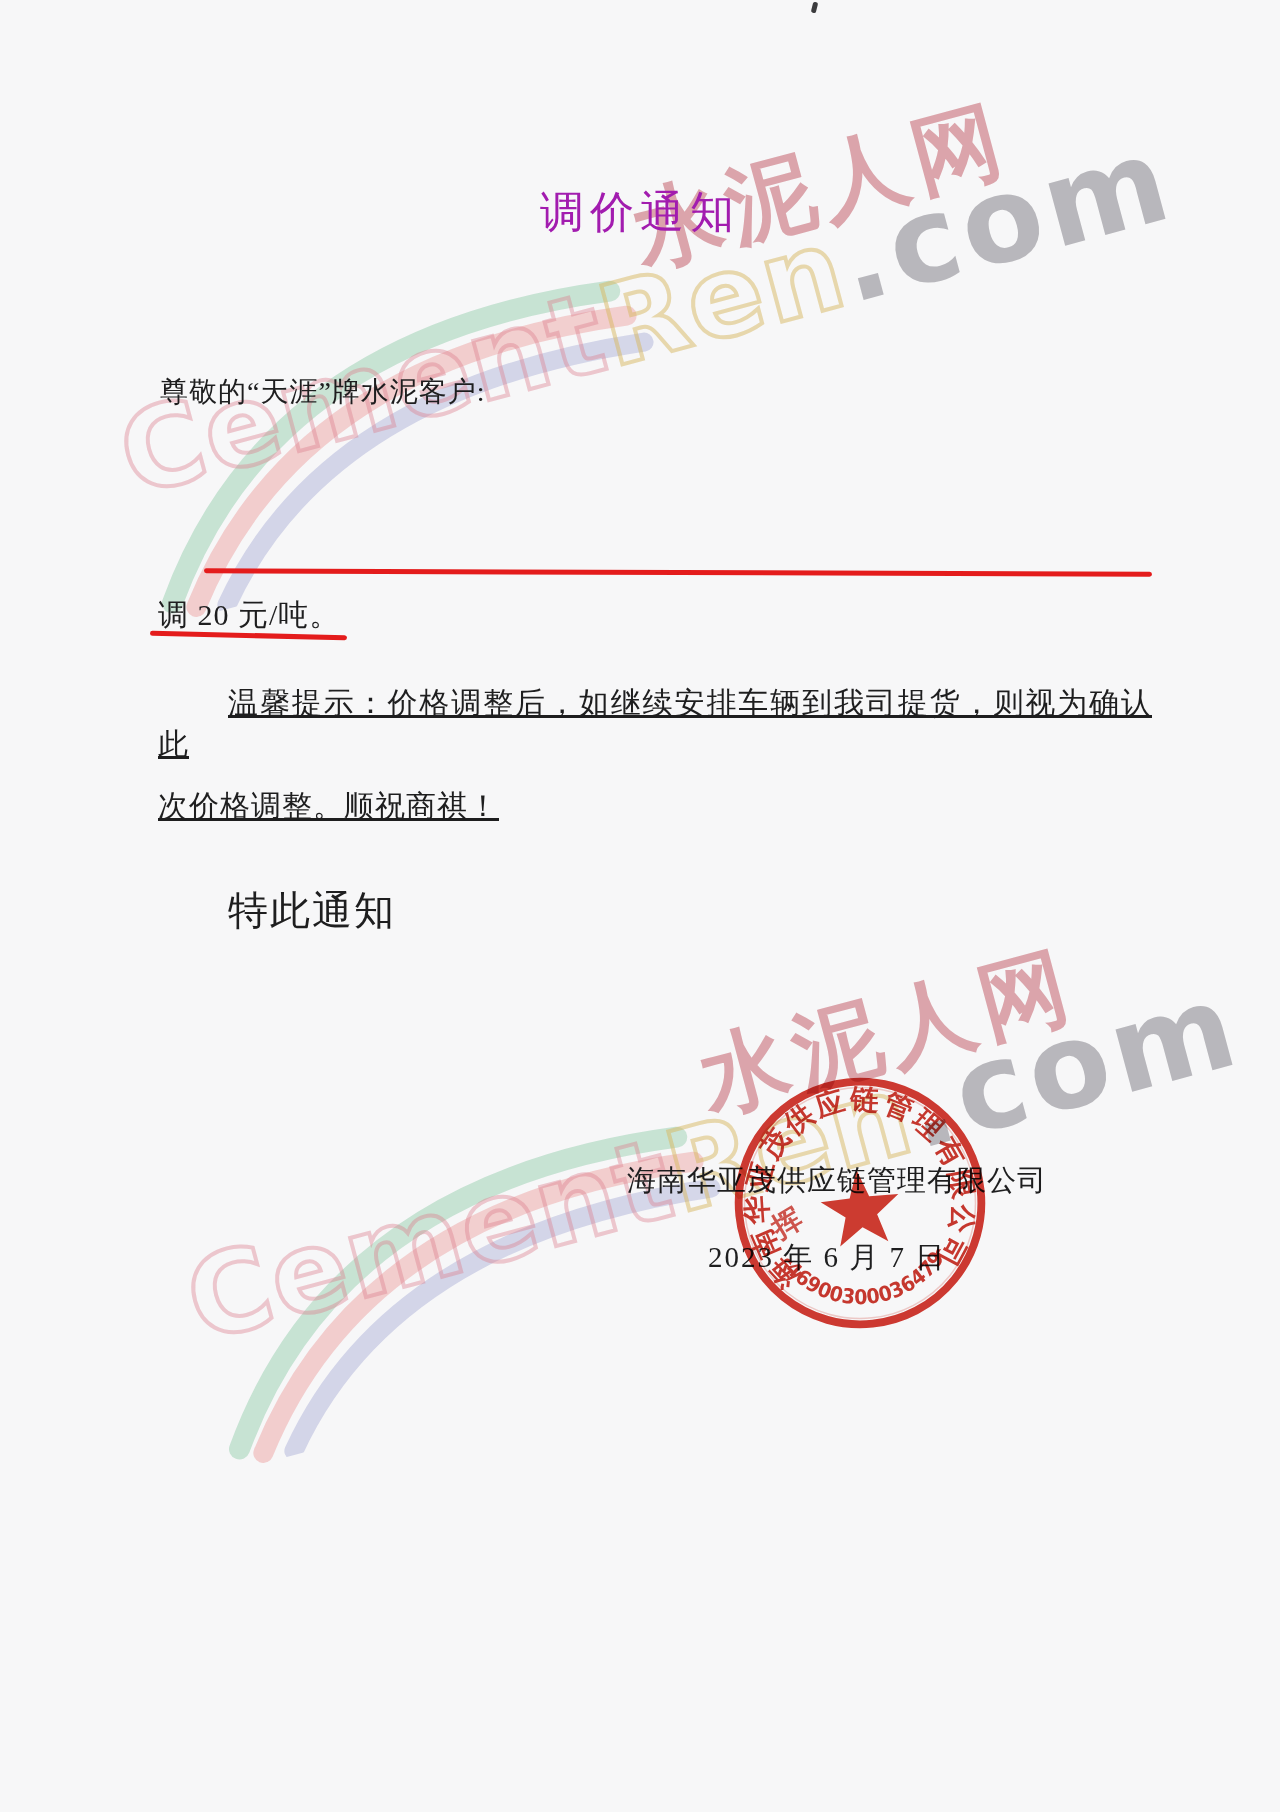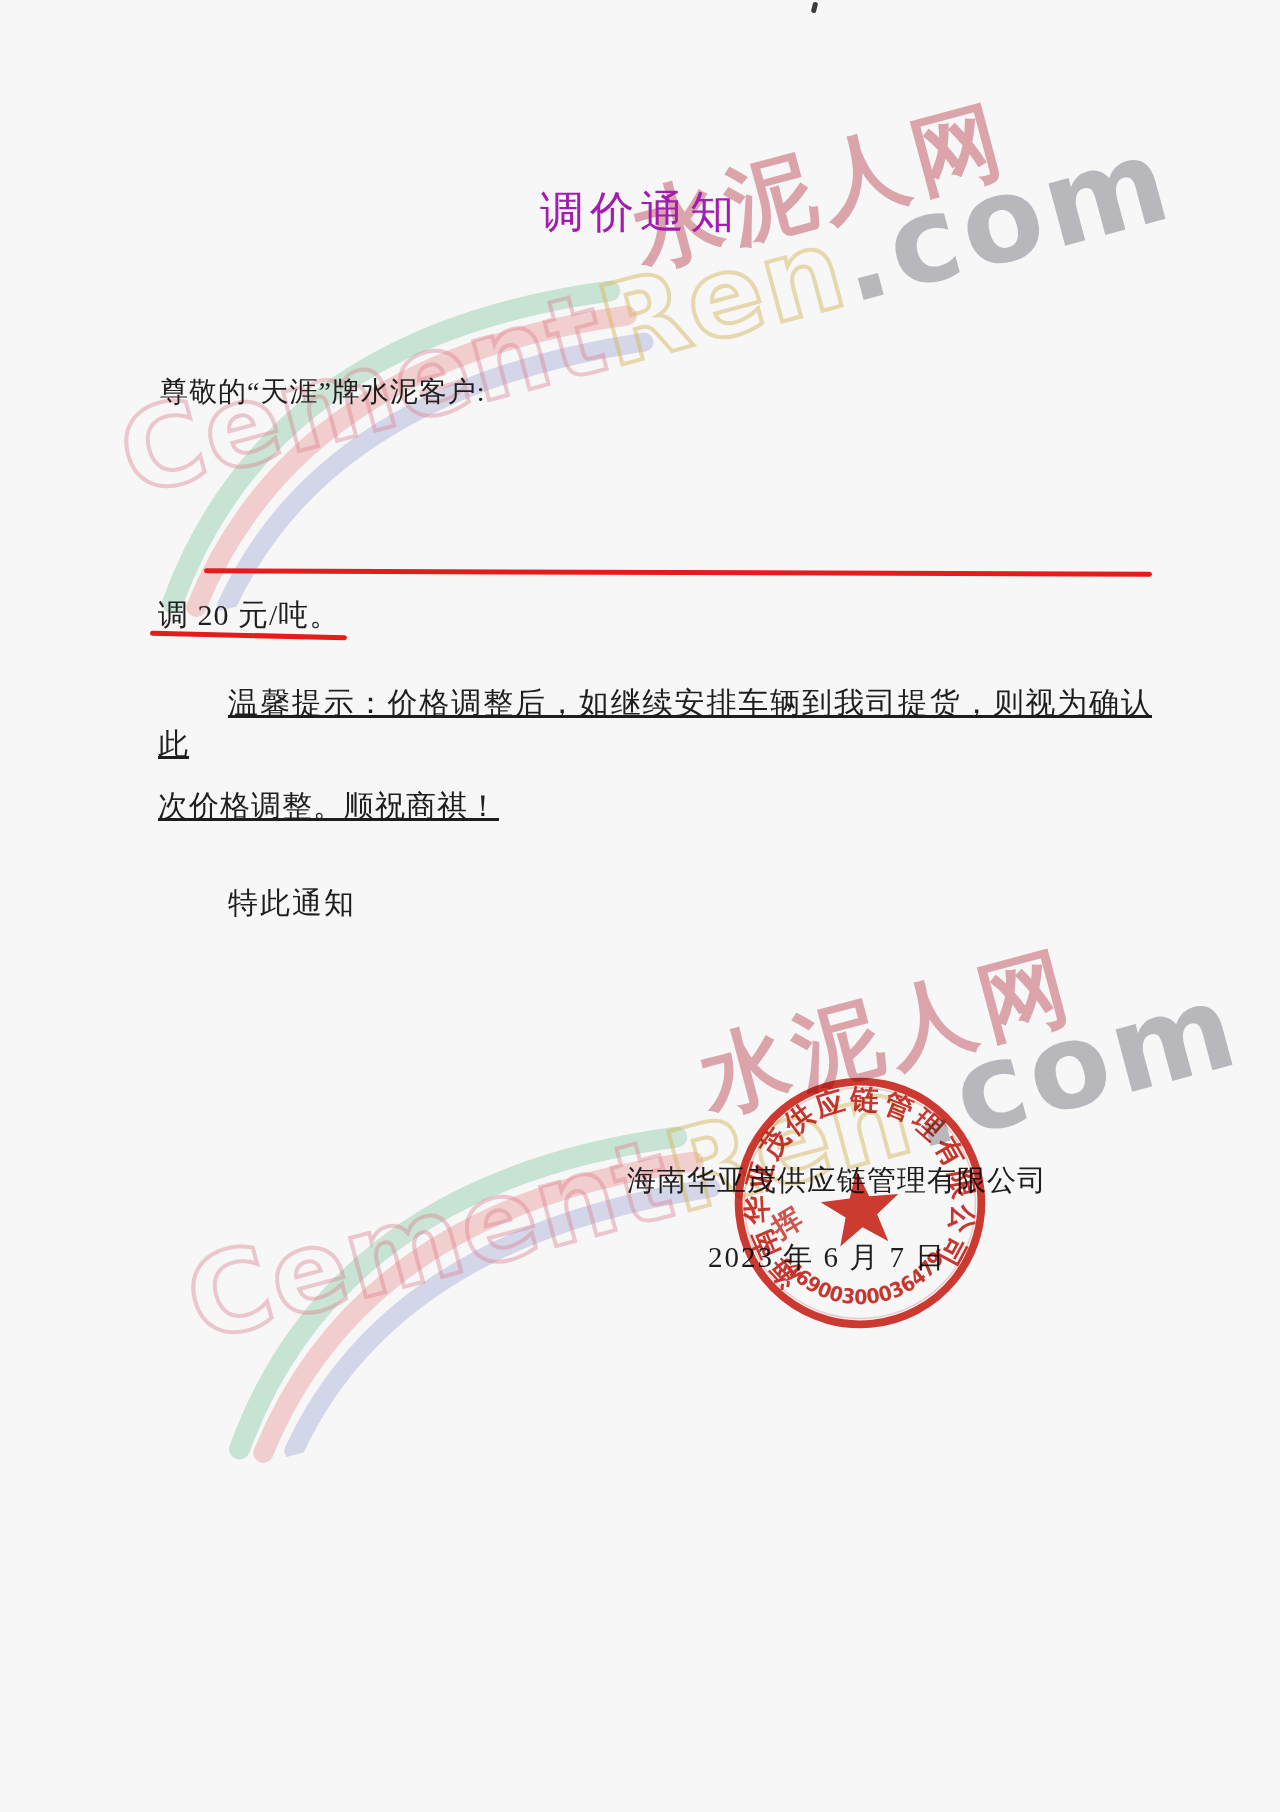--- a/index.html
+++ b/index.html
@@ -16,21 +16,21 @@
   }
   .salutation{left:160px;top:373px;font-size:28px;letter-spacing:1px;}
   .bodyline{left:158px;width:994px;font-size:30px;letter-spacing:1px;white-space:normal;}
   .just{text-align:justify;text-align-last:justify;}
   .indent{text-indent:70px;}
   .l-p1l1{top:458px;}
   .l-p1l2{top:527px;}
   .l-p1l3{top:595px;}
   .l-p2l1{top:683px;text-decoration:underline;}
   .l-p2l2{top:786px;text-decoration:underline;}
-  .l-close{left:228px;top:883px;font-size:30px;letter-spacing:2px;}
+  .l-close{left:228px;top:883px;font-size:40px;letter-spacing:2px;}
   .l-company{left:627px;top:1161px;font-size:29px;letter-spacing:1px;}
   .l-date{left:708px;top:1238px;font-size:29px;letter-spacing:2px;}
   
   .redline{position:absolute;z-index:2;height:5px;background:#e41c1c;border-radius:3px;}
   .ul1{left:204px;top:570px;width:948px;transform:rotate(0.2deg);}
   .ul2{left:150px;top:633px;width:197px;transform:rotate(1.3deg);}
   
   .wm{position:absolute;z-index:1;width:900px;height:220px;pointer-events:none;}
   .wm-top{left:118px;top:269px;transform:rotate(-15deg);}
   .wm-bottom{left:185px;top:1115px;transform:rotate(-15deg);}

